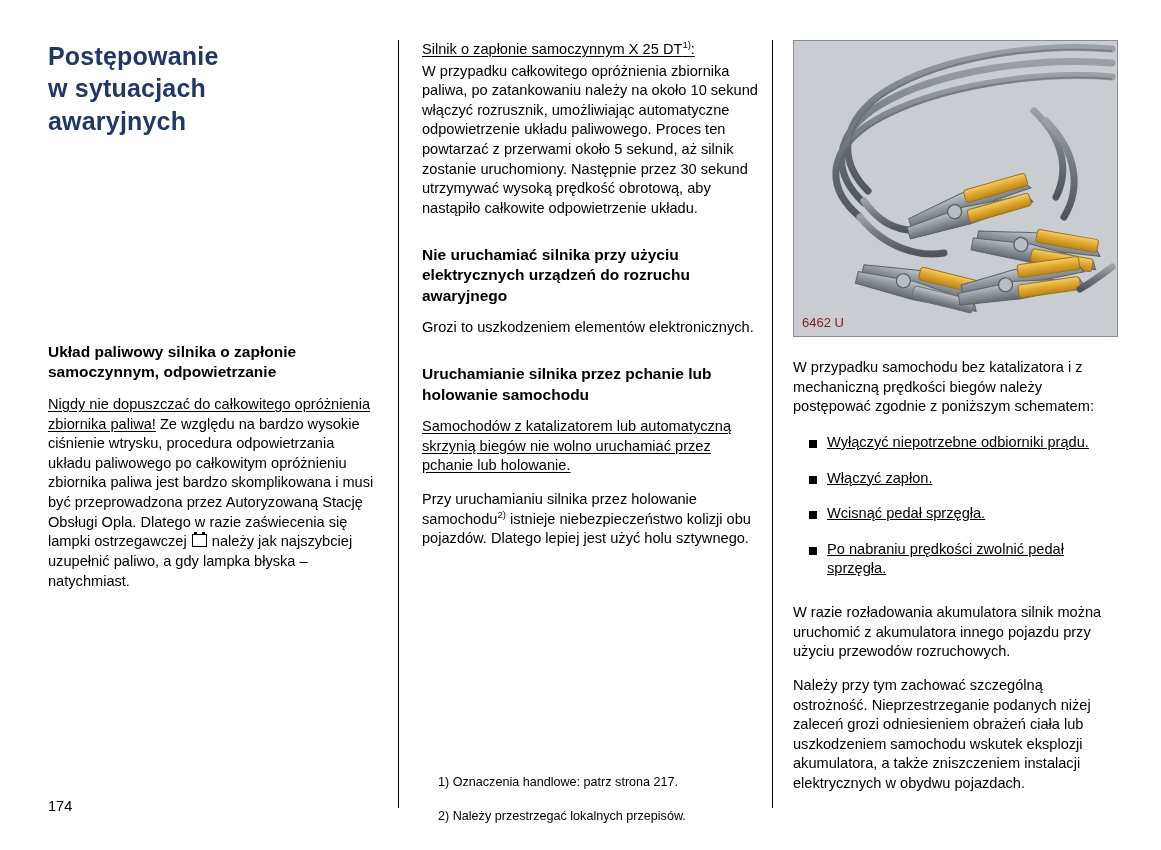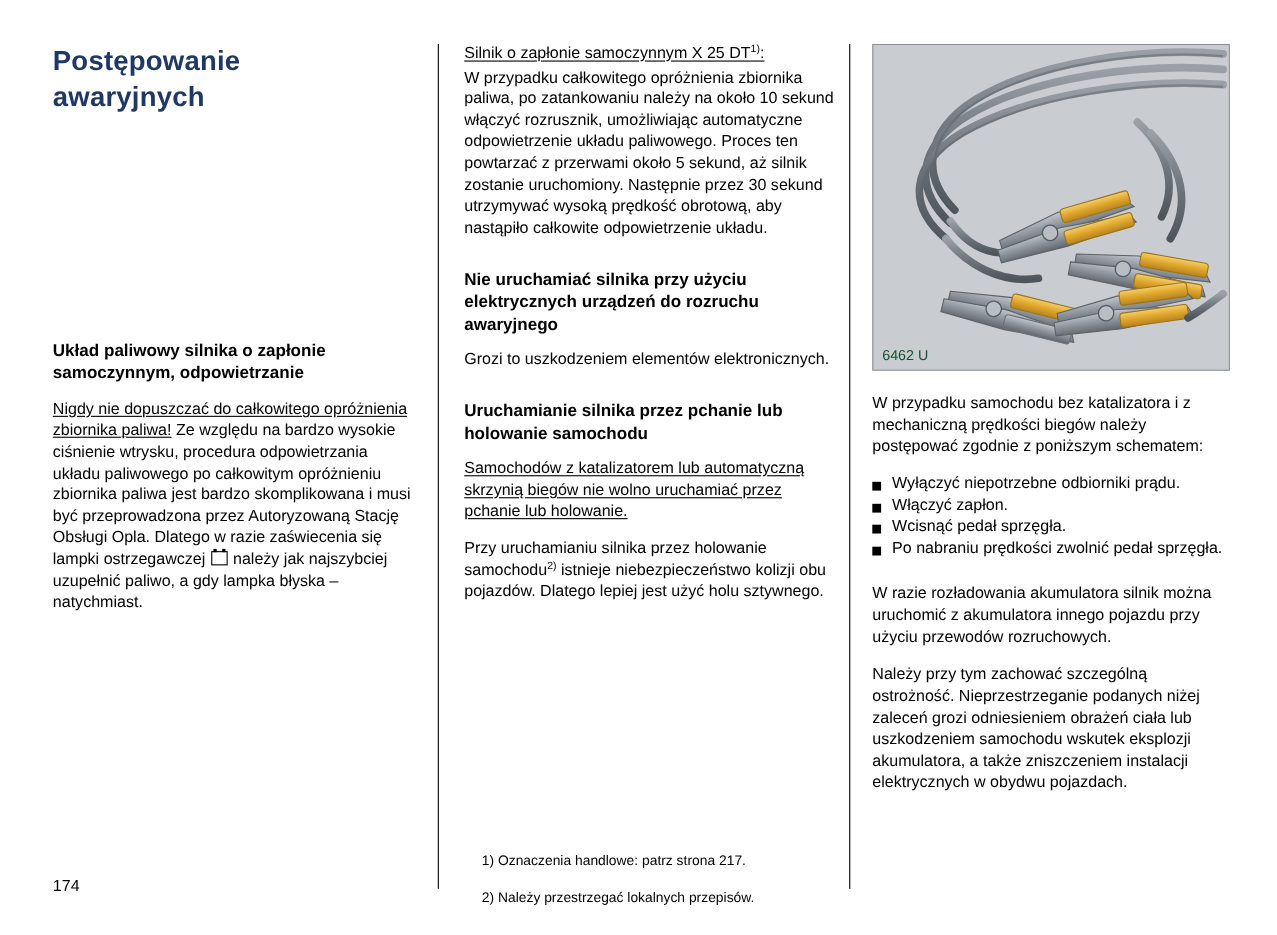--- a/index.html
+++ b/index.html
@@ -78,21 +78,22 @@
   ul.sqlist {
     list-style: none;
     margin: 0 0 14px 0;
     padding: 0;
   }
   ul.sqlist li {
     font-size: 14.6px;
     line-height: 1.345;
     position: relative;
     padding-left: 18px;
-    margin: 0;
+    margin: 16px;
+    text-decoration: underline;
   }
   ul.sqlist li::before {
     content: "";
     position: absolute;
     left: 0;
     top: 7px;
     width: 8px;
     height: 8px;
     background: #000;
   }
@@ -129,21 +130,21 @@
     border: 1px solid #8a8d92;
     box-sizing: border-box;
     overflow: hidden;
   }
   .figure svg { display: block; }
   .fig-caption {
     position: absolute;
     left: 8px;
     bottom: 6px;
     font-size: 13px;
-    color: #14532d;
+    color: #7f1d1d;
   }
   .fig-spacer { height: 318px; }
 
   .battery-symbol {
     display: inline-block;
     width: 13px;
     height: 11px;
     border: 1.6px solid #000;
     position: relative;
     vertical-align: -1px;
@@ -167,20 +168,21 @@
 <body>
 
 <div class="page">
 
   <div class="vrule vrule-a"></div>
   <div class="vrule vrule-b"></div>
 
   <div class="col col-left">
     <div class="chapter-title">
       <div>Postępowanie</div>
+      <div>w sytuacjach</div>
       <div>awaryjnych</div>
     </div>
 
     <div style="height:205px"></div>
 
     <h2 class="sec">Układ paliwowy silnika o zapłonie samoczynnym, odpowietrzanie</h2>
 
 
     <p class="body"><span class="u">Nigdy nie dopuszczać do całkowitego opróżnienia zbiornika paliwa!</span><span> </span><span>Ze względu na bardzo wysokie ciśnienie wtrysku, procedura odpowietrzania układu paliwowego po całkowitym opróżnieniu zbiornika paliwa jest bardzo skomplikowana i musi być przeprowadzona przez Autoryzowaną Stację Obsługi Opla. Dlatego w razie zaświecenia się lampki ostrzegawczej </span><span class="battery-symbol"></span><span> należy jak najszybciej uzupełnić paliwo, a gdy lampka błyska – natychmiast.</span></p>
   </div>

